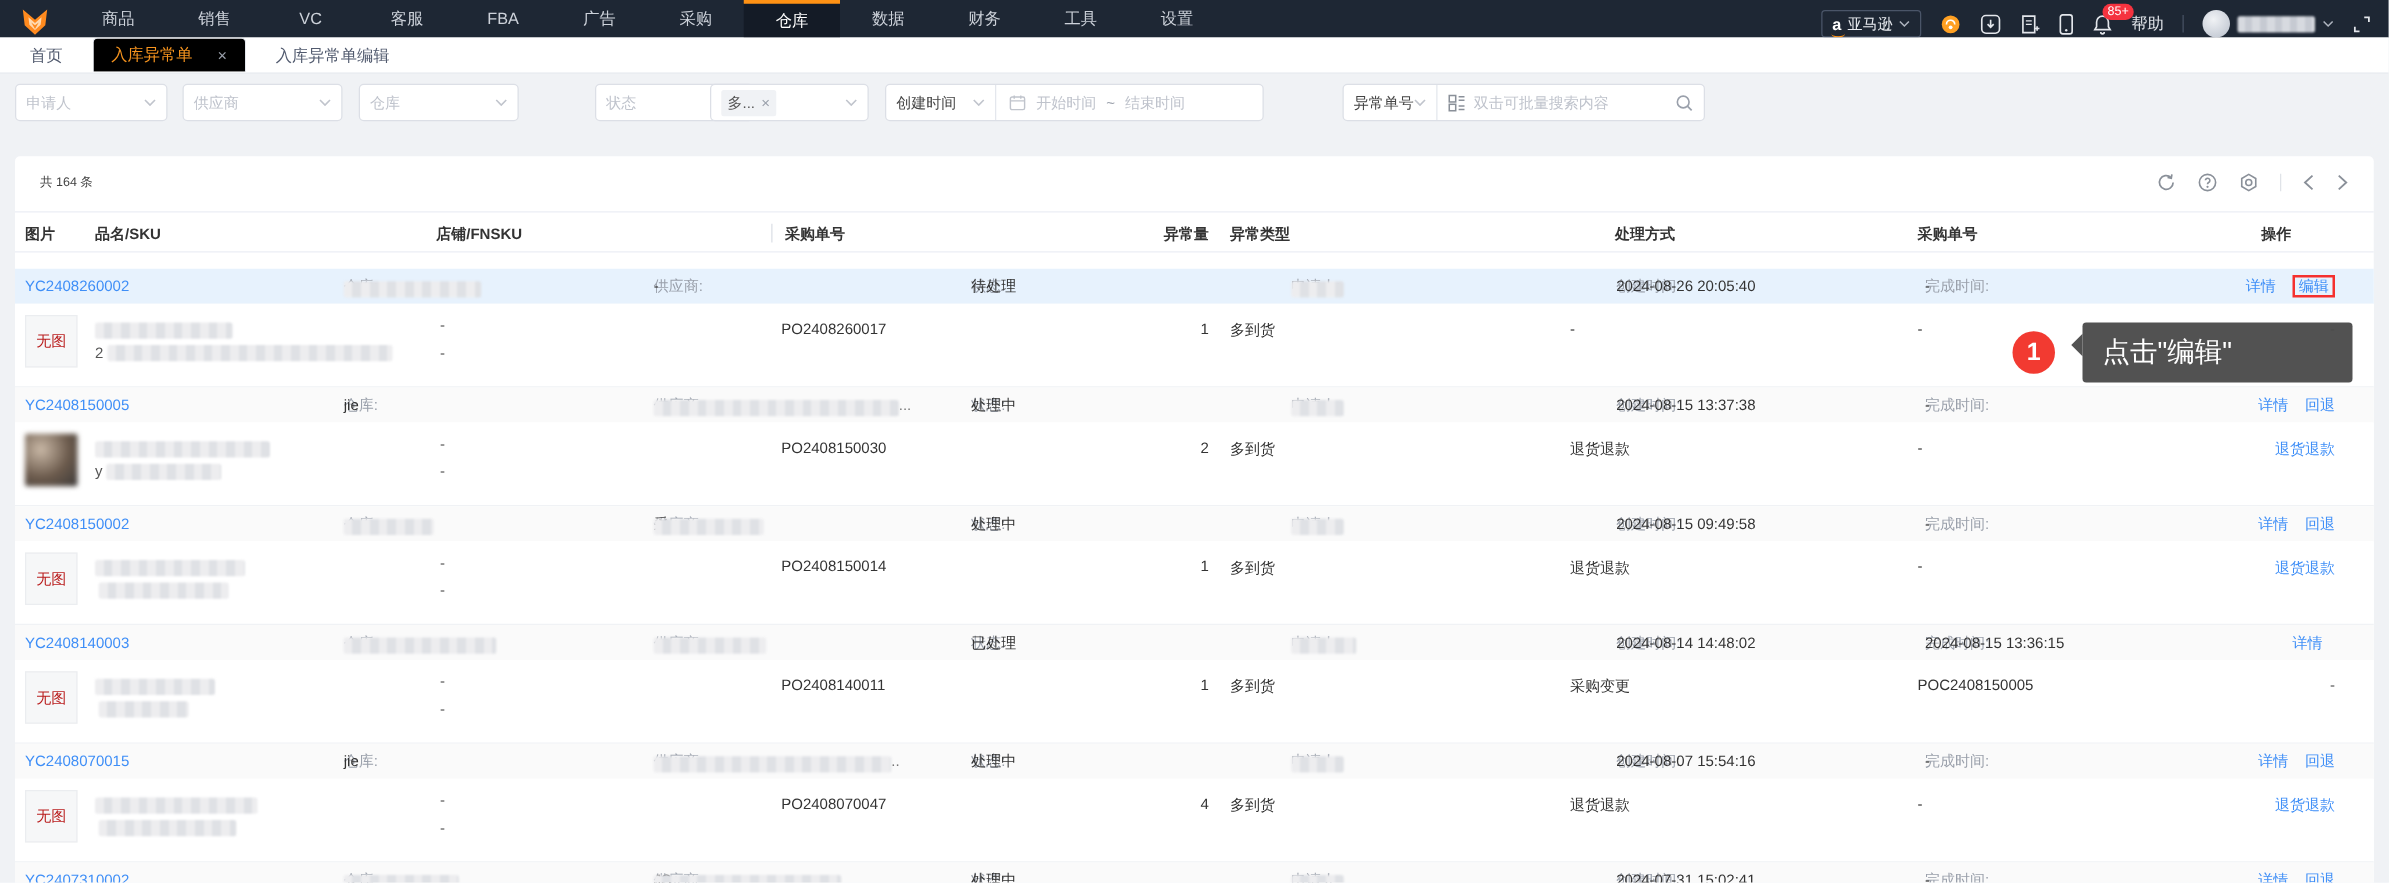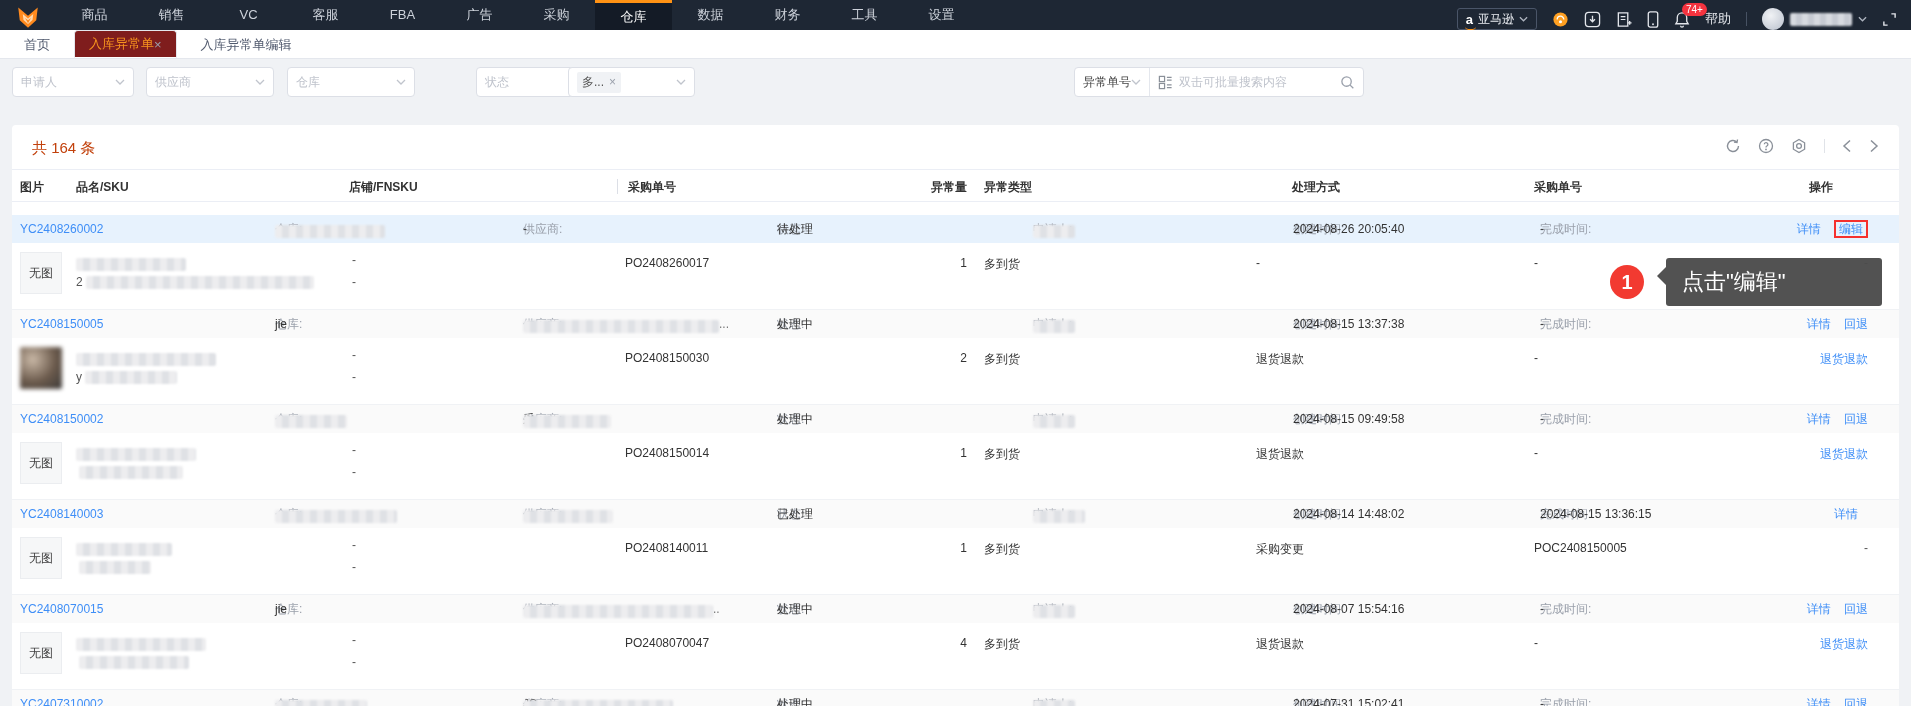--- a/index.html
+++ b/index.html
@@ -25,21 +25,21 @@
   .user-wrap { display:flex; align-items:center; gap:6px; cursor:pointer; }
 
   
   .redact { display:none; height:13px; border-radius:2px; vertical-align:middle;
     background:repeating-linear-gradient(90deg,#ededef 0 7px,#dfe1e5 7px 14px); filter:blur(1px); }
   .redact.dark { background:repeating-linear-gradient(90deg,#d7dae0 0 6px,#c6cad2 6px 12px); }
 
   
   .tabbar { position:absolute; top:30px; left:0; width:1911px; height:29px; background:#fff; border-bottom:1px solid #e4e7ed; display:flex; align-items:stretch; font-size:13px; }
   .tab-plain { line-height:29px; padding:0 24px; color:#515a6e; cursor:pointer; }
-  .tab-active { margin-top:0; border:1px solid #e4e7ed; border-bottom:1px solid #fff; border-radius:4px 4px 0 0; background:#7f1d1d; display:flex; align-items:center; gap:0; padding:0 14px; color:#f7941e; cursor:pointer; }
+  .tab-active { margin-top:0; border:1px solid #e4e7ed; border-bottom:1px solid #fff; border-radius:4px 4px 0 0; background:#000000; display:flex; align-items:center; gap:20px; padding:0 14px; color:#f7941e; cursor:pointer; }
   .tab-close { color:#9aa0ab; font-size:13px; cursor:pointer; }
 
   
   .filterbar { position:absolute; top:59px; left:0; width:1911px; height:46px; }
   .ctrl { position:absolute; top:8px; height:30px; background:#fff; border:1px solid #dcdfe6; border-radius:4px; display:flex; align-items:center; padding:0 8px; color:#bfc3cc; font-size:12px; cursor:pointer; }
   .ctrl .caret { margin-left:auto; }
   .sel-applicant { left:12px;  width:122px; }
   .sel-supplier  { left:146px; width:128px; }
   .sel-warehouse { left:287px; width:128px; }
   .sel-status    { left:428px; width:127px;margin-left:48px; }
@@ -53,21 +53,21 @@
   .search-group { left:1026px; width:290px; padding:0;margin-left:48px; }
   .sg-left { width:84px; display:flex; align-items:center; padding:0 8px; color:#444; height:100%; border-right:1px solid #e4e7ed; }
   .sg-left .caret { margin-left:auto; }
   .sg-right { flex:1; display:flex; align-items:center; gap:6px; padding:0 8px; height:100%; }
   .sg-right input { flex:1; border:none; outline:none; font-size:12px; color:#333; min-width:0; background:transparent; }
   .sg-right input::placeholder { color:#bfc3cc; }
 
   
   .panel { position:absolute; top:125px; left:12px; width:1887px; height:600px; background:#fff; border-radius:4px 4px 0 0; }
   .panel-toolbar { position:relative; height:44px; }
-  .total { position:absolute; left:20px; top:14px; font-size:15px; color:#c2410c; }
+  .total { position:absolute; left:20px; top:14px; font-size:10px; color:#404040; }
   .tool-icons { position:absolute; right:20px; top:13px; display:flex; align-items:center; gap:17px; color:#8a9099; }
   .tool-icons .sep { width:1px; height:14px; background:#e0e3e8; }
   .thead { position:relative; height:33px; border-top:1px solid #ebeef5; border-bottom:1px solid #ebeef5; font-weight:bold; color:#333; }
   .thead span { position:absolute; top:9px; }
   .col-divider { position:absolute; left:605px; top:9px; width:1px; height:15px; background:#dcdfe6; }
   .h-img{left:8px} .h-name{left:64px} .h-store{left:337px} .h-po{left:616px}
   .h-qty{left:880px; width:75px; text-align:right} .h-type{left:972px} .h-method{left:1280px} .h-ref{left:1522px}
   .h-op{right:66px; left:auto;margin-left:44px;}
   .tbody { margin-top:13px; }
 
@@ -77,21 +77,21 @@
   .grow .redact { top:7px; line-height:normal; }
   .g-id{left:8px} .g-wh{left:263px} .g-sp{left:511px} .g-st{left:765px} .g-ap{left:1021px} .g-ct{left:1281px} .g-ft{left:1528px}
   .g-acts { position:absolute; right:31px; top:0; line-height:28px; white-space:nowrap; }
   .g-acts a { position:static; margin-left:10px; }
   .lbl { color:#9aa0ab; margin-right:4px; }
   .link { color:#3e8ef7; text-decoration:none; cursor:pointer; }
   .boxed { border:2px solid #f5302e; padding:0 3px; }
 
   .drow { position:relative; height:67px; border-bottom:1px solid #f0f2f5; background:#fff; }
   .img-cell { position:absolute; left:8px; top:9px; width:42px; height:42px; }
-  .noimg { width:42px; height:42px; background:#f6f7f8; border:1px solid #ebedf0; color:#404040; display:flex; align-items:center; justify-content:center; font-size:12px; }
+  .noimg { width:42px; height:42px; background:#f6f7f8; border:1px solid #ebedf0; color:#b91c1c; display:flex; align-items:center; justify-content:center; font-size:12px; }
   .photo-thumb { display:none; width:42px; height:42px; border-radius:2px;
     background:radial-gradient(circle at 30% 30%,#c9b8a6,#6b5a4c 55%,#3c3a39); filter:blur(2px); }
   .img-cell.photo .photo-thumb { display:block; }
   .name-cell { position:absolute; left:64px; top:12px; }
   .name-line { height:18px; display:flex; align-items:center; gap:3px; color:#555; }
   .store-cell { position:absolute; left:340px; top:6px; color:#555; }
   .store-cell div { height:22px; line-height:22px; }
   .d-po{position:absolute; left:613px; top:13px;} .d-qty{position:absolute; left:880px; top:13px; width:75px; text-align:right;}
   .d-type{position:absolute; left:972px; top:13px;} .d-method{position:absolute; left:1244px; top:13px;}
   .d-ref{position:absolute; left:1522px; top:13px;}
@@ -164,21 +164,21 @@
       <svg width="12" height="17" viewBox="0 0 12 18">
           <rect x="1" y="1" width="10" height="16" rx="2" stroke="#e3e6eb" stroke-width="1.4" fill="none"></rect>
           <circle cx="6" cy="14" r="1" fill="#e3e6eb"></circle>
         </svg>
     </div>
     <div class="tb-icon">
       <svg width="16" height="17" viewBox="0 0 16 18">
           <path d="M8 2 a5 5 0 0 1 5 5 v4 l1.5 2.5 H1.5 L3 11 V7 a5 5 0 0 1 5-5 Z" stroke="#e3e6eb" stroke-width="1.4" fill="none"></path>
           <path d="M6.5 15.5 a1.5 1.5 0 0 0 3 0" stroke="#e3e6eb" stroke-width="1.4" fill="none"></path>
         </svg>
-      <span class="badge">74+</span>
+      <span class="badge">85+</span>
     </div>
     <span class="help-text">帮助</span>
     <span class="tb-divider"></span>
     <div class="user-wrap">
       <span class="avatar"></span>
       <span class="redact dark" style="width:62px;display:inline-block"></span>
       <svg width="9" height="6" viewBox="0 0 10 6">
           <path d="M1 1 L5 5 L9 1" stroke="#aeb4bf" stroke-width="1.4" fill="none"></path>
         </svg>
     </div>
@@ -225,20 +225,37 @@
       </svg>
   </div>
   <div class="ctrl sel-multi">
     <span class="tag">
       <span>多...</span>
       <i class="x">×</i>
     </span>
     <svg class="caret" width="10" height="6" viewBox="0 0 10 6">
         <path d="M1 1 L5 5 L9 1" stroke="#c0c4cc" stroke-width="1.3" fill="none"></path>
       </svg>
+  </div>
+  <div class="ctrl date-group">
+    <div class="dg-left">
+      <span>创建时间</span>
+      <svg class="caret" width="10" height="6" viewBox="0 0 10 6">
+          <path d="M1 1 L5 5 L9 1" stroke="#c0c4cc" stroke-width="1.3" fill="none"></path>
+        </svg>
+    </div>
+    <div class="dg-right">
+      <svg width="14" height="14" viewBox="0 0 16 16">
+          <rect x="1.5" y="3" width="13" height="11.5" rx="1.5" stroke="#c0c4cc" stroke-width="1.3" fill="none"></rect>
+          <path d="M5 1.5 V4.5 M11 1.5 V4.5 M1.5 6.5 H14.5" stroke="#c0c4cc" stroke-width="1.3"></path>
+        </svg>
+      <span>开始时间</span>
+      <span style="color:#9aa0ab">~</span>
+      <span>结束时间</span>
+    </div>
   </div>
   <div class="ctrl search-group">
     <div class="sg-left">
       <span>异常单号</span>
       <svg class="caret" width="10" height="6" viewBox="0 0 10 6">
           <path d="M1 1 L5 5 L9 1" stroke="#c0c4cc" stroke-width="1.3" fill="none"></path>
         </svg>
     </div>
     <div class="sg-right">
       <svg width="15" height="15" viewBox="0 0 16 16">

